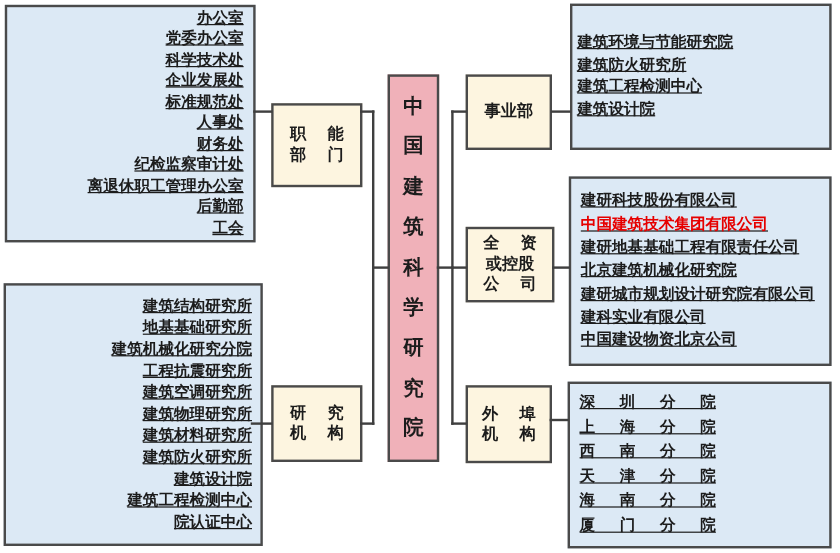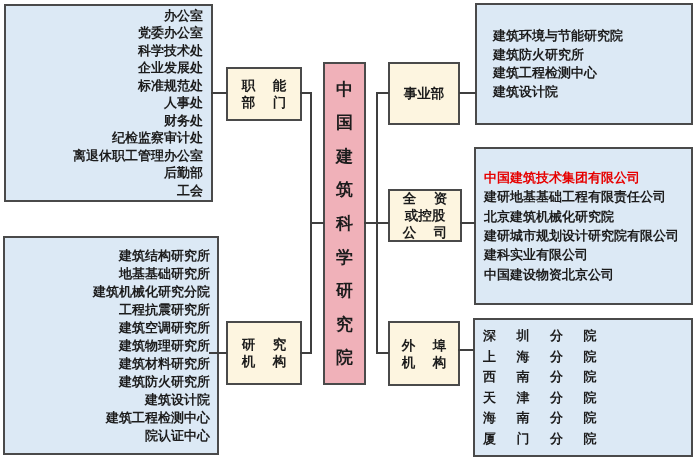--- a/index.html
+++ b/index.html
@@ -6,45 +6,45 @@
   html,body { background:#ffffff; }
   body {
     width:700px; height:461px; position:relative; overflow:hidden;
     font-family:"DejaVu Sans", sans-serif; font-weight:bold; color:#1c1c1c;
   }
   .box {
     position:absolute;
     border:2px solid var(--border_color,#4a4a4a);
     display:flex; flex-direction:column; justify-content:center;
   }
-  .blue  { background:var(--blue_fill,#dce9f5); }
+  .blue  { background:var(--blue_fill,#dce9f5);text-decoration:underline; }
   .cream { background:var(--cream_fill,#fdf5e0); }
   .pink  { background:var(--pink_fill,#f0b1b9); }
 
   .row { font-size:13px; white-space:nowrap; }
   .align-right .row { text-align:right; }
   .align-left  .row { text-align:left; }
 
   #boxA { left:4px;   top:4px;   width:209px; height:198px; padding-right:8px; }
   #boxA .row { line-height:17.5px; }
   #boxB { left:3px;   top:236px; width:216px; height:219px; padding-right:7px; }
   #boxB .row { line-height:18px; }
-  #boxC { left:475px; top:3px;   width:218px; height:122px; padding-left:16px; }
+  #boxC { left:475px; top:3px;   width:218px; height:122px; padding-left:4px; }
   #boxC .row { line-height:18.5px; }
   #boxD { left:474px; top:147px; width:219px; height:158px; padding-left:8px; }
   #boxD .row { line-height:19.3px; }
   #boxE { left:473px; top:318px; width:220px; height:139px; padding-left:8px; word-spacing:16px; }
   #boxE .row { line-height:20.5px; }
 
   .label-box { text-align:center; }
   .label-box .tline { font-size:13.5px; line-height:17px; white-space:nowrap; word-spacing:13px; }
-  #zhineng { left:226px; top:67px;  width:76px; height:54px; }
+  #zhineng { left:226px; top:86px;  width:76px; height:70px; }
   #yanjiu  { left:226px; top:321px; width:76px; height:64px; }
   #shiyebu { left:388px; top:62px;  width:72px; height:63px; }
-  #quanzi  { left:388px; top:189px; width:74px; height:53px; }
+  #quanzi  { left:388px; top:189px; width:74px; height:63px; }
   #waibu   { left:388px; top:321px; width:72px; height:65px;align-items:center; }
 
   #rootBox {
     left:323px; top:62px; width:43px; height:323px;
     align-items:center; justify-content:space-evenly;
   }
   #rootBox .vchar { font-size:17px; line-height:1; text-align:center; }
 
   .hline,.vline { position:absolute; background:var(--line_color,#3f3f3f); }
 </style>
@@ -117,20 +117,21 @@
   </div>
 
 <div id="boxC" class="box blue align-left">
     <div class="row">建筑环境与节能研究院</div>
     <div class="row">建筑防火研究所</div>
     <div class="row">建筑工程检测中心</div>
     <div class="row">建筑设计院</div>
   </div>
 
 <div id="boxD" class="box blue align-left">
+    <div class="row">建研科技股份有限公司</div>
     <div class="row" style="color: rgb(230, 0, 0);">中国建筑技术集团有限公司</div>
     <div class="row">建研地基基础工程有限责任公司</div>
     <div class="row">北京建筑机械化研究院</div>
     <div class="row">建研城市规划设计研究院有限公司</div>
     <div class="row">建科实业有限公司</div>
     <div class="row">中国建设物资北京公司</div>
   </div>
 
 <div id="boxE" class="box blue align-left">
     <div class="row">深 圳 分 院</div>

